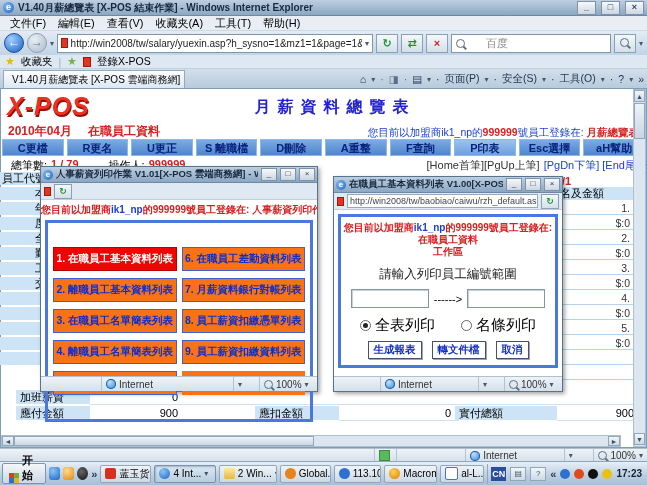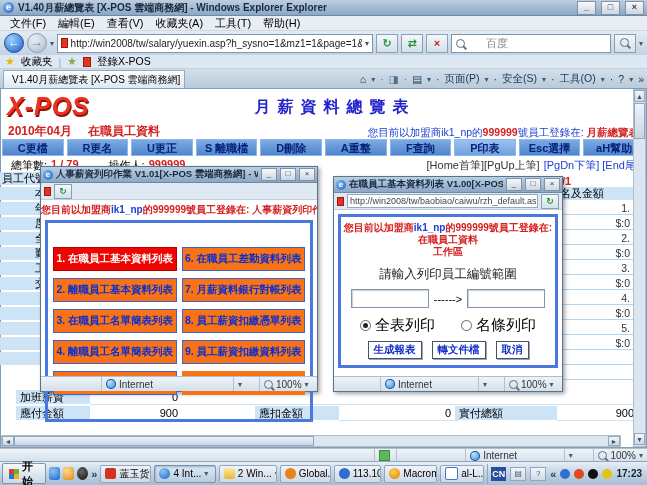--- a/index.html
+++ b/index.html
@@ -115,21 +115,21 @@
   .radio{width:9px;height:9px;border:1px solid #666;border-radius:50%;display:inline-block;position:relative;
          vertical-align:-1px;margin-right:4px;background:#fff;}
   .radio.sel:after{content:"";position:absolute;left:2px;top:2px;width:5px;height:5px;border-radius:50%;background:#222;}
   .dbtnrow{display:flex;justify-content:center;gap:10px;margin:4px 0 0;}
   .dbtn{background:#fff;border:1px solid #44526b;box-shadow:1px 1px 0 #9aa6b5;color:#1530c8;font-weight:bold;
         font-size:10.5px;padding:1px 5px;}
 
   
   .taskbar{left:0;top:461px;width:647px;height:24px;background:linear-gradient(#e7eff7,#bed0e2 55%,#a7bed6);
            border-top:1px solid #8ea6bd;display:flex;align-items:center;padding:0 2px;box-sizing:border-box;gap:3px;}
-  .startbtn{height:19px;display:flex;align-items:center;gap:3px;background:linear-gradient(#f3f7fa,#ccd8e4);
+  .startbtn{height:19px;display:flex;align-items:flex-end;gap:3px;background:linear-gradient(#f3f7fa,#ccd8e4);
             border:1px solid #8095a8;border-radius:2px;padding:0 6px;font-weight:bold;font-size:11px;}
   .flag{width:10px;height:10px;display:grid;grid-template-columns:5px 5px;grid-template-rows:5px 5px;}
   .flag i{display:block;}
   .qicon{width:13px;height:13px;border-radius:3px;}
   .task{height:18px;background:linear-gradient(#eff4f9,#ccd9e5);border:1px solid #93a7ba;border-radius:2px;
         padding:0 4px;display:flex;align-items:center;gap:3px;font-size:10px;white-space:nowrap;overflow:hidden;box-sizing:border-box;}
   .task.active{background:linear-gradient(#dce8f3,#b8cde0);border-color:#7b93a9;box-shadow:inset 1px 1px 2px #9fb4c6;}
   .mini{width:11px;height:11px;flex:none;border-radius:2px;}
   .tray{margin-left:auto;display:flex;align-items:center;gap:4px;padding:0 3px;border-left:1px solid #93a7ba;height:20px;}
   .cnbox{width:15px;height:14px;background:#2b4d9e;color:#fff;font-size:9px;font-weight:bold;text-align:center;line-height:14px;}
@@ -138,21 +138,21 @@
   .dot{width:10px;height:10px;border-radius:50%;}
   .clock{font-size:10px;font-weight:bold;color:#123;}
 </style>
 </head>
 <body>
 
 <div id="screen">
 
   <div class="abs titlebar">
     <span class="ie-e">e</span>
-    <span class="ttext">V1.40月薪總覽表 [X-POS 雲端商務網] - Windows Explorer Explorer</span>
+    <span class="ttext">V1.40月薪總覽表 [X-POS 結束作業] - Windows Internet Explorer</span>
     <span class="winbtn">_</span>
     <span class="winbtn">□</span>
     <span class="winbtn">×</span>
   </div>
 
   <div class="abs menubar">
     <span>文件(F)</span>
     <span>編輯(E)</span>
     <span>查看(V)</span>
     <span>收藏夹(A)</span>

